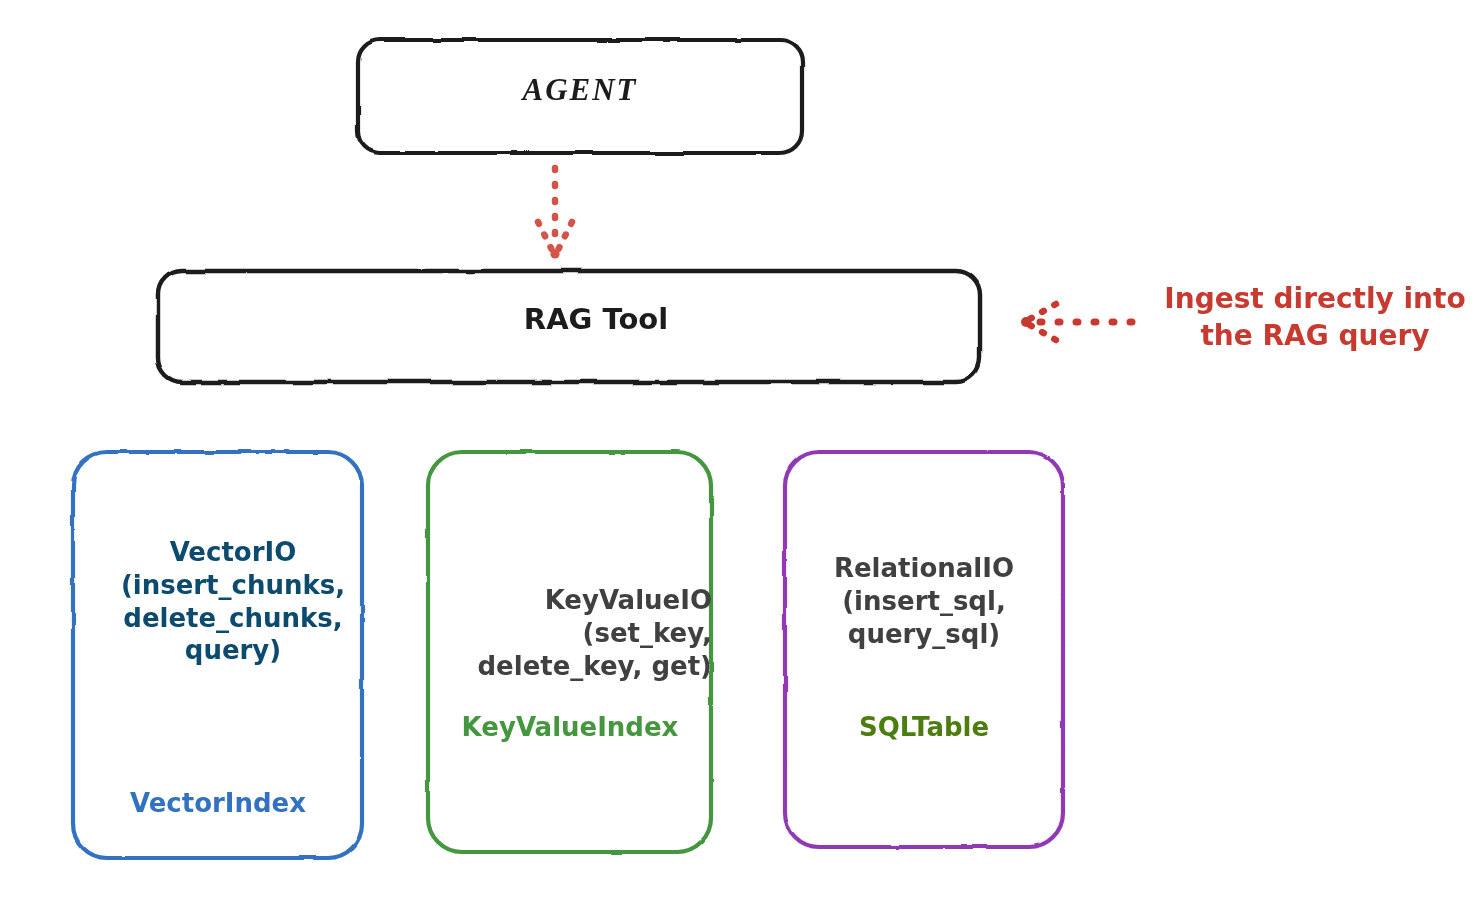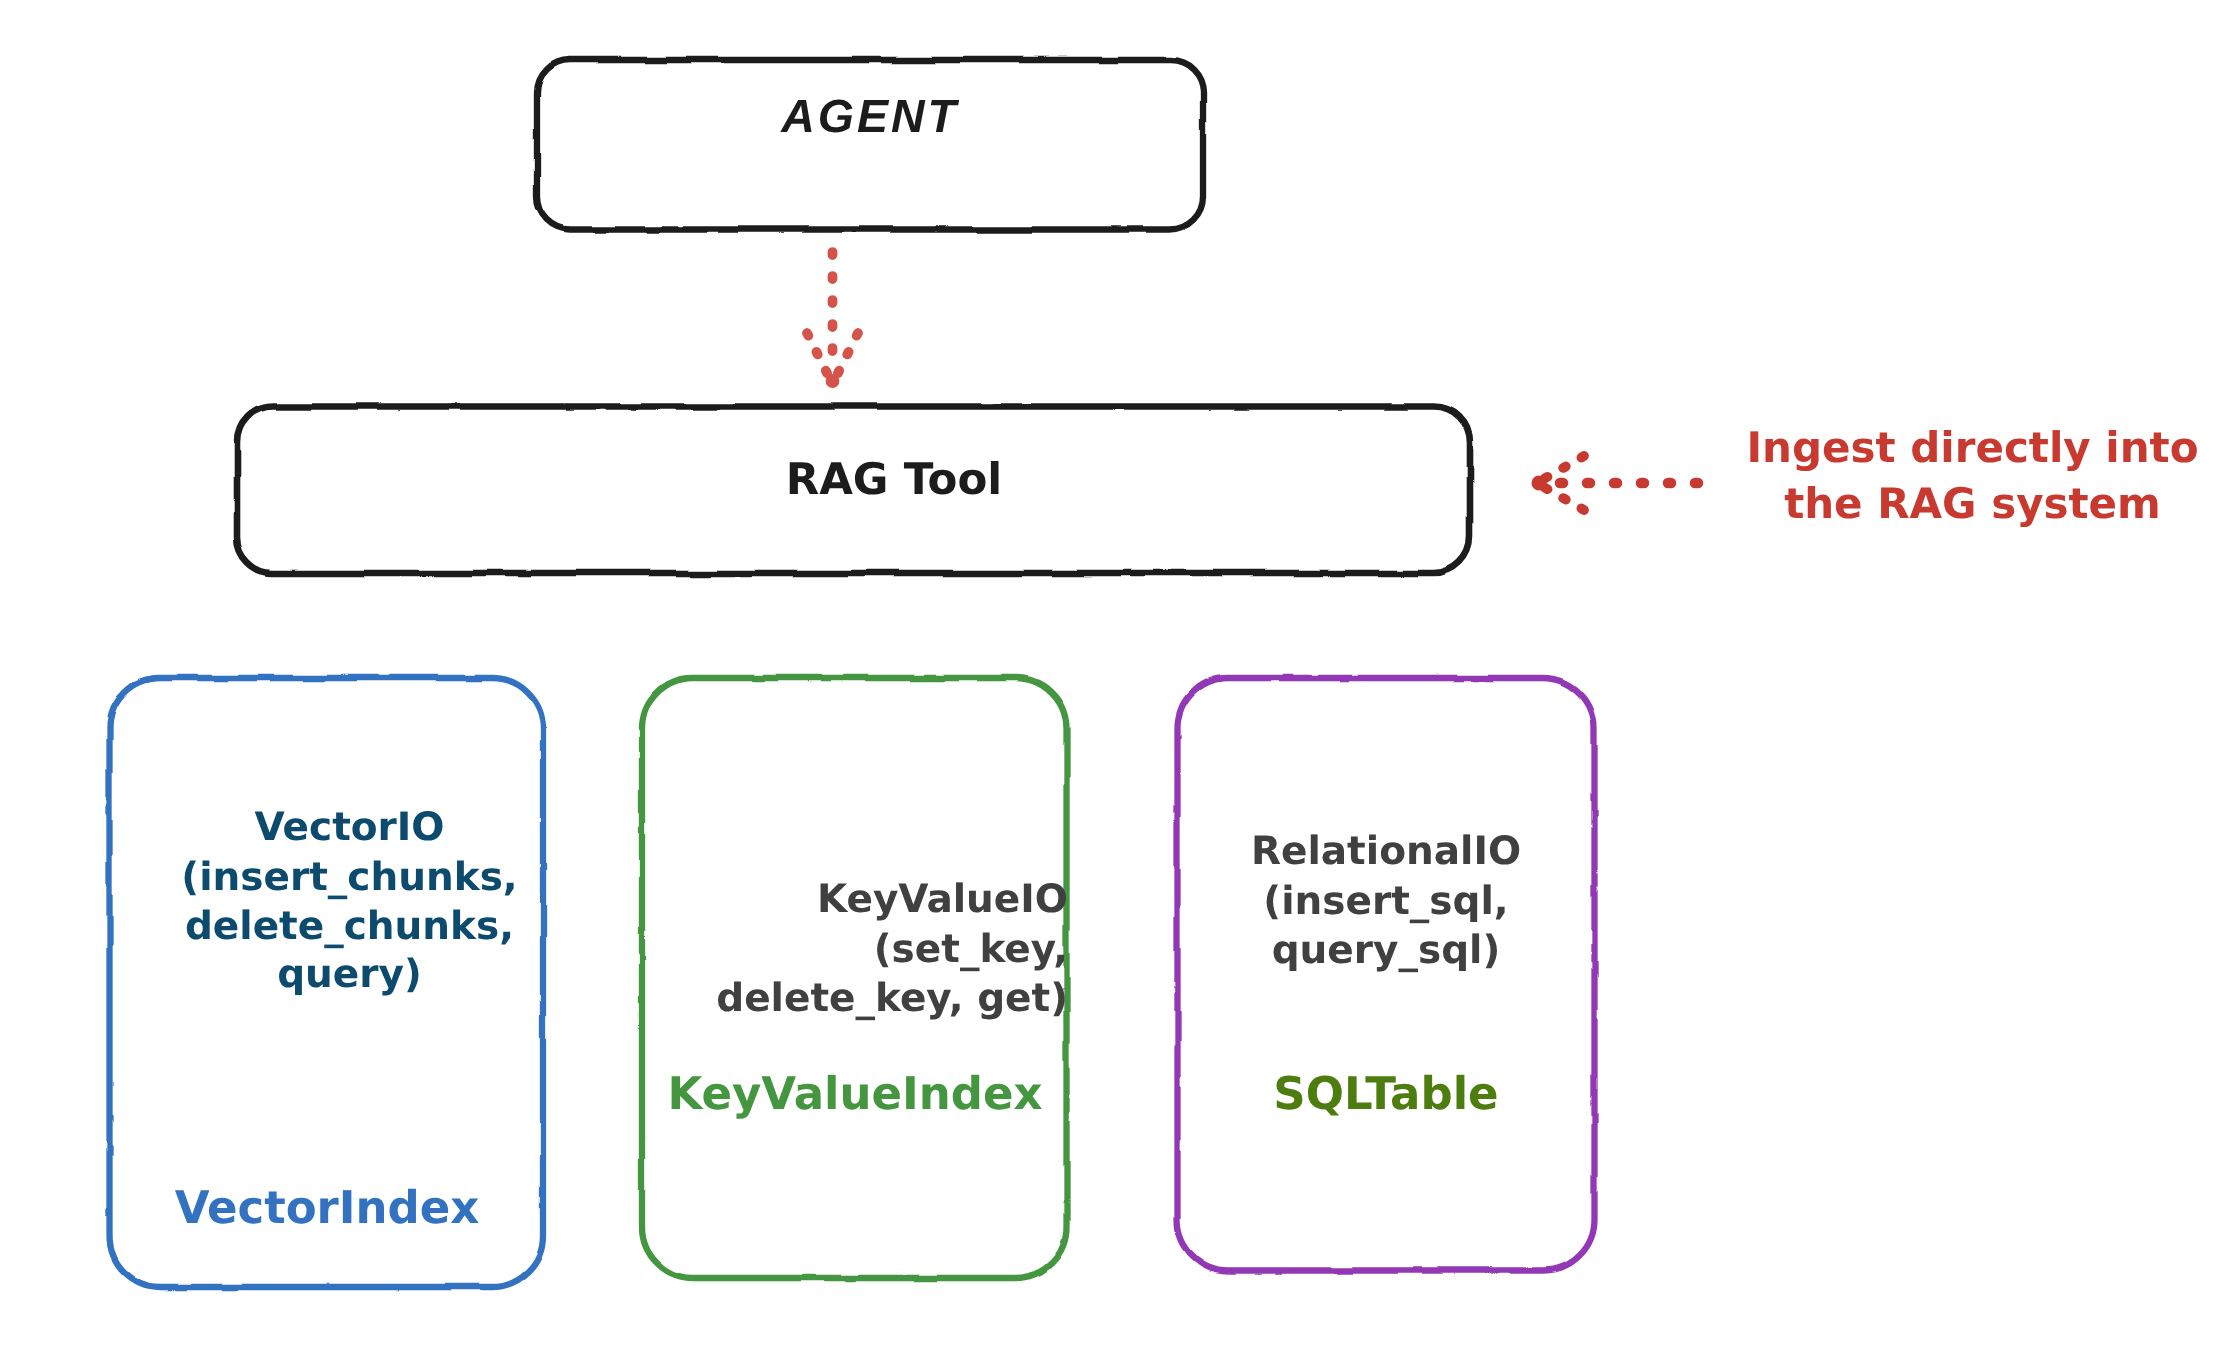--- a/index.html
+++ b/index.html
@@ -27,28 +27,28 @@
     text-align: center;
     white-space: pre-line;
     line-height: 1.18;
     pointer-events: none;
     user-select: none;
   }
 
   
   #agent-label {
     left: 357px;
-    top: 60px;
+    top: 72px;
     width: 446px;
     font-size: 31px;
     font-style: italic;
     font-weight: 700;
     letter-spacing: 2px;
     color: #1c1c1c;
-    font-family: Liberation Sans, sans-serif;
+    font-family: Liberation Serif, serif;
   }
 
   
   #ragtool-label {
     left: 160px;
     top: 302px;
     width: 818px;
     font-size: 29px;
     font-weight: 600;
     color: #1c1c1c;
@@ -63,21 +63,21 @@
     white-space: pre-line;
     line-height: 1.26;
     font-size: 26px;
     font-weight: 600;
     font-family: "DejaVu Sans", sans-serif;
     user-select: none;
   }
   .col-index {
     position: absolute;
     text-align: center;
-    font-size: 30px;
+    font-size: 26px;
     font-weight: 600;
     font-family: "DejaVu Sans", sans-serif;
     user-select: none;
   }
 
   #vector-title  { left: 89px;  top: 536px; width: 288px; color: #0c4a6e; }
   #vector-index  { left: 74px;  top: 744px; width: 288px; color: #3272C0; margin-top: 44px; }
 
   #kv-title      { left: 428px; top: 584px; width: 284px; color: #404040; text-align: right; }
   #kv-index      { left: 428px; top: 712px; width: 284px; color: #44963F; }
@@ -165,13 +165,13 @@
 (set_key,
 delete_key, get)</div>
 <div class="col-index" id="kv-index">KeyValueIndex</div>
 
 <div class="col-title" id="rel-title">RelationalIO
 (insert_sql,
 query_sql)</div>
 <div class="col-index" id="rel-index">SQLTable</div>
 
 <div id="ingest-note">Ingest directly into
-the RAG system</div>
+the RAG query</div>
 
 </body></html>

